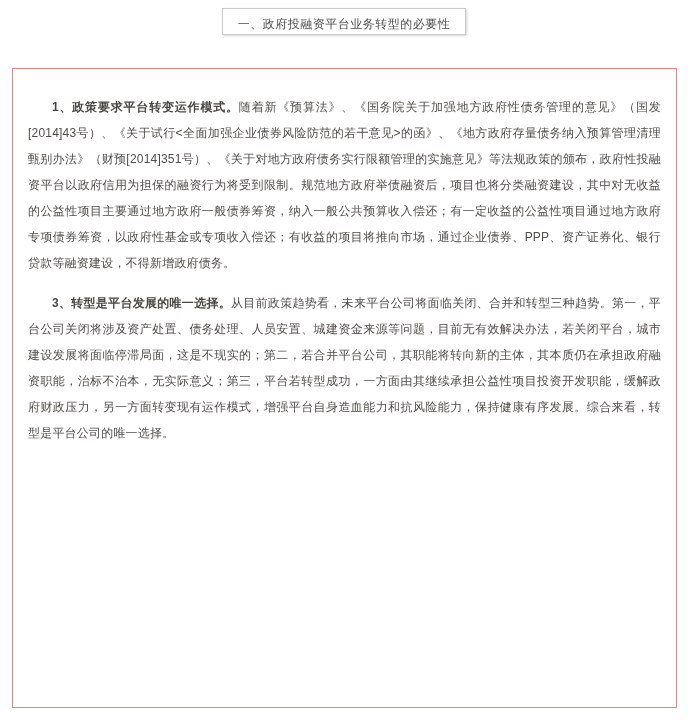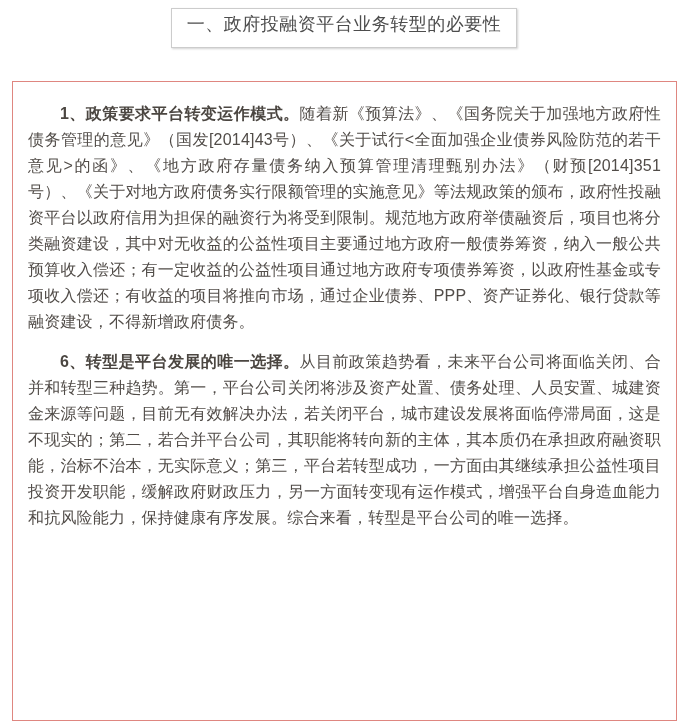--- a/index.html
+++ b/index.html
@@ -16,38 +16,38 @@
   .title-wrap {
     width: 100%;
     text-align: center;
     padding-top: 8px;
   }
   .title-box {
     display: inline-block;
     border: 1px solid #cccccc;
     box-shadow: 1px 1px 2px rgba(0,0,0,0.18);
     background: #ffffff;
-    padding: 6px 15px 13px 15px;
-    font-size: 18px;
+    padding: 6px 15px 0 15px;
+    font-size: 12px;
     line-height: 19px;
     color: #4d4d4d;
     letter-spacing: 0.5px;
     white-space: nowrap;
   }
   .content-box {
     box-sizing: border-box;
     margin: 33px 11px 0 12px;
     height: 640px;
     border: 1px solid #df8680;
     background: #ffffff;
     padding: 15px 15px 0 15px;
   }
   .content-box p {
-    margin: 4px 0 14px 0;
-    font-size: 16px;
+    margin: 10px 0 14px 0;
+    font-size: 12px;
     line-height: 26px;
     color: #514c48;
     text-align: justify;
     text-indent: 2em;
     letter-spacing: 0.2px;
   }
   .content-box p .lead {
     font-weight: bold;
     color: #4b4641;
   }
@@ -56,14 +56,14 @@
 <body>
 
 <div class="title-wrap">
   <div class="title-box">一、政府投融资平台业务转型的必要性</div>
 </div>
 
 <div class="content-box">
   <p><span class="lead">1、政策要求平台转变运作模式。</span><span>随着新《预算法》、《国务院关于加强地方政府性债务管理的意见》（国发[2014]43号）、《关于试行&lt;全面加强企业债券风险防范的若干意见&gt;的函》、《地方政府存量债务纳入预算管理清理甄别办法》（财预[2014]351号）、《关于对地方政府债务实行限额管理的实施意见》等法规政策的颁布，政府性投融资平台以政府信用为担保的融资行为将受到限制。规范地方政府举债融资后，项目也将分类融资建设，其中对无收益的公益性项目主要通过地方政府一般债券筹资，纳入一般公共预算收入偿还；有一定收益的公益性项目通过地方政府专项债券筹资，以政府性基金或专项收入偿还；有收益的项目将推向市场，通过企业债券、PPP、资产证券化、银行贷款等融资建设，不得新增政府债务。</span></p>
 
 
-  <p><span class="lead">6、转型是平台发展的唯一选择。</span><span>从目前政策趋势看，未来平台公司将面临关闭、合并和转型三种趋势。第一，平台公司关闭将涉及资产处置、债务处理、人员安置、城建资金来源等问题，目前无有效解决办法，若关闭平台，城市建设发展将面临停滞局面，这是不现实的；第二，若合并平台公司，其职能将转向新的主体，其本质仍在承担政府融资职能，治标不治本，无实际意义；第三，平台若转型成功，一方面由其继续承担公益性项目投资开发职能，缓解政府财政压力，另一方面转变现有运作模式，增强平台自身造血能力和抗风险能力，保持健康有序发展。综合来看，转型是平台公司的唯一选择。</span></p>
+  <p><span class="lead">3、转型是平台发展的唯一选择。</span><span>从目前政策趋势看，未来平台公司将面临关闭、合并和转型三种趋势。第一，平台公司关闭将涉及资产处置、债务处理、人员安置、城建资金来源等问题，目前无有效解决办法，若关闭平台，城市建设发展将面临停滞局面，这是不现实的；第二，若合并平台公司，其职能将转向新的主体，其本质仍在承担政府融资职能，治标不治本，无实际意义；第三，平台若转型成功，一方面由其继续承担公益性项目投资开发职能，缓解政府财政压力，另一方面转变现有运作模式，增强平台自身造血能力和抗风险能力，保持健康有序发展。综合来看，转型是平台公司的唯一选择。</span></p>
 </div>
 
 </body></html>

